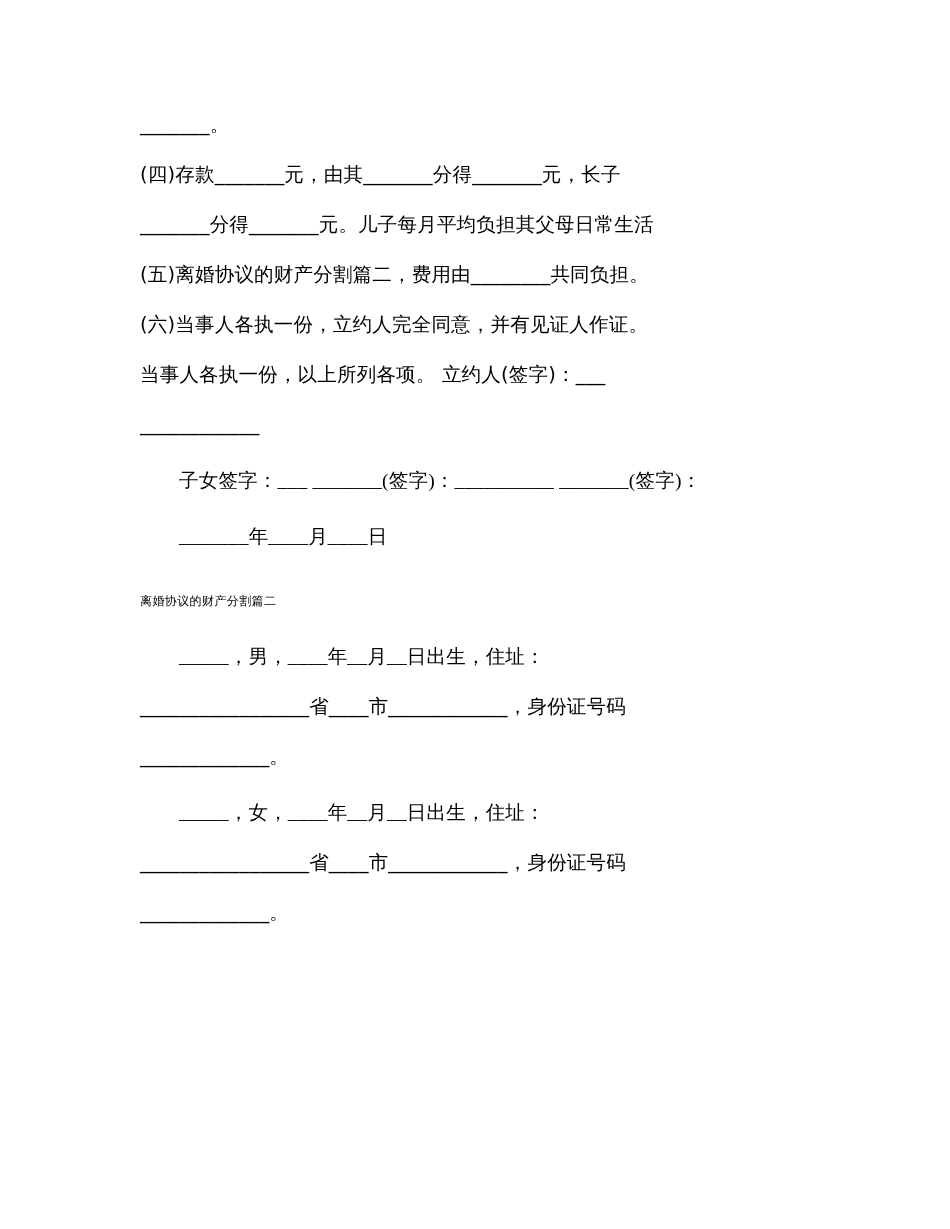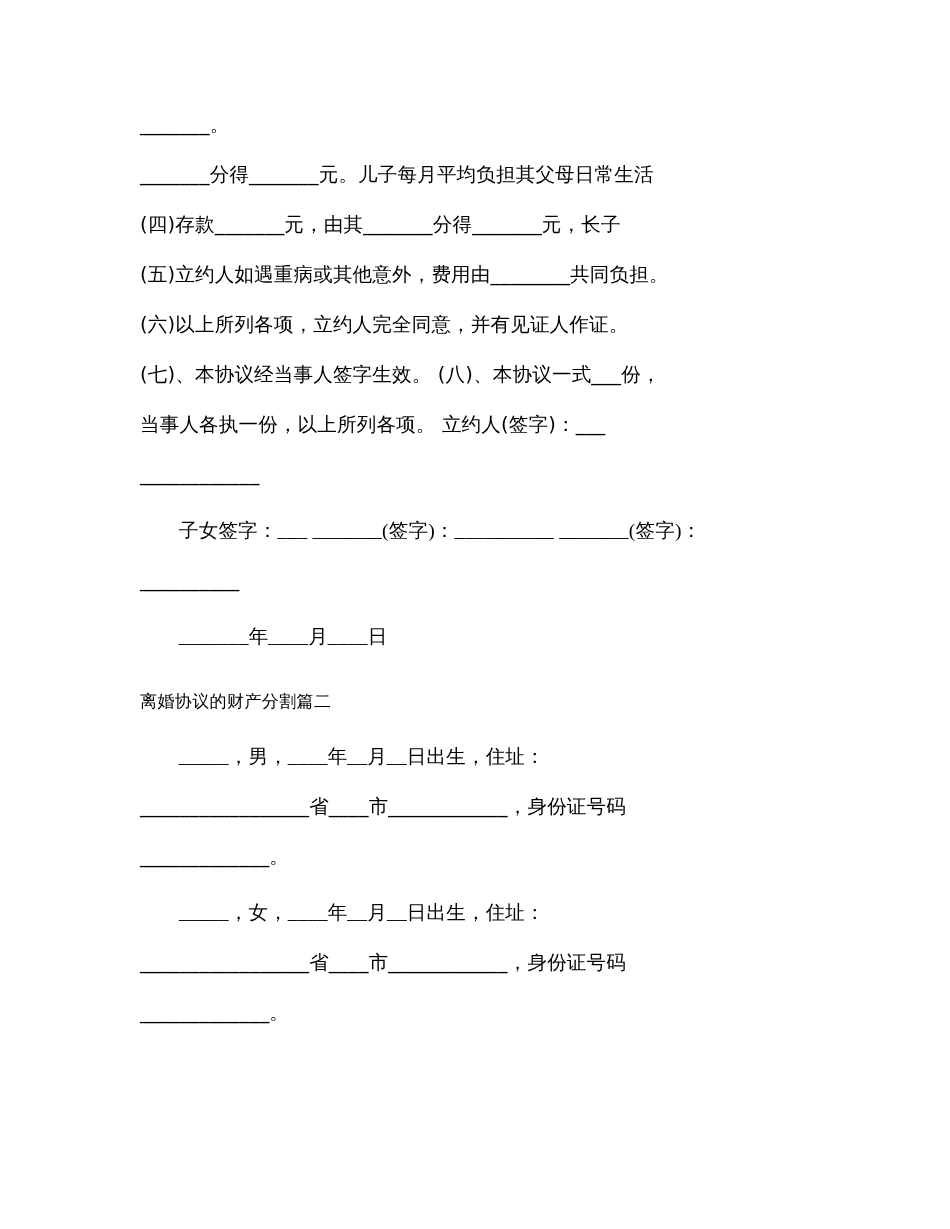--- a/index.html
+++ b/index.html
@@ -31,45 +31,43 @@
     letter-spacing: 0.2px;
     text-align: justify;
     word-break: break-all;
     margin: 0;
   }
   .indent {
     text-indent: 39px;
     font-family: Liberation Serif, serif;
   }
   .heading {
-    font-size: 17px;
+    font-size: 12px;
     line-height: 50px;
     margin: 0;
     letter-spacing: 0.4px;
   }
   .spacer-sm { height: 6px; }
   .spacer-md { height: 14px; }
 </style>
 </head>
 <body>
 
 <div class="page">
   <div class="content">
 
     <p class="para">_______。</p>
+    <p class="para">(四)存款_______元，由其_______分得_______元，长子</p>
     <p class="para">_______分得_______元。儿子每月平均负担其父母日常生活</p>
-    <p class="para">(四)存款_______元，由其_______分得_______元，长子</p>
-    <p class="para">(五)立约人如遇重病或其他意外，费用由________共同负担。</p>
-    <p class="para">(六)以上所列各项，立约人完全同意，并有见证人作证。</p>
-    <p class="para">(七)、本协议经当事人签字生效。 (八)、本协议一式___份，</p>
+    <p class="para">(五)离婚协议的财产分割篇二，费用由________共同负担。</p>
+    <p class="para">(六)当事人各执一份，立约人完全同意，并有见证人作证。</p>
     <p class="para">当事人各执一份，以上所列各项。 立约人(签字)：___</p>
     <p class="para">____________</p>
     <div class="spacer-sm"></div>
     <p class="para indent">子女签字：___ _______(签字)：__________ _______(签字)：</p>
-    <p class="para">__________</p>
     <div class="spacer-sm"></div>
     <p class="para indent">_______年____月____日</p>
     <div class="spacer-md"></div>
     <p class="heading">离婚协议的财产分割篇二</p>
     <div class="spacer-sm"></div>
     <p class="para indent">_____，男，____年__月__日出生，住址：</p>
     <p class="para">_________________省____市____________，身份证号码</p>
     <p class="para">_____________。</p>
     <div class="spacer-sm"></div>
     <p class="para indent">_____，女，____年__月__日出生，住址：</p>

